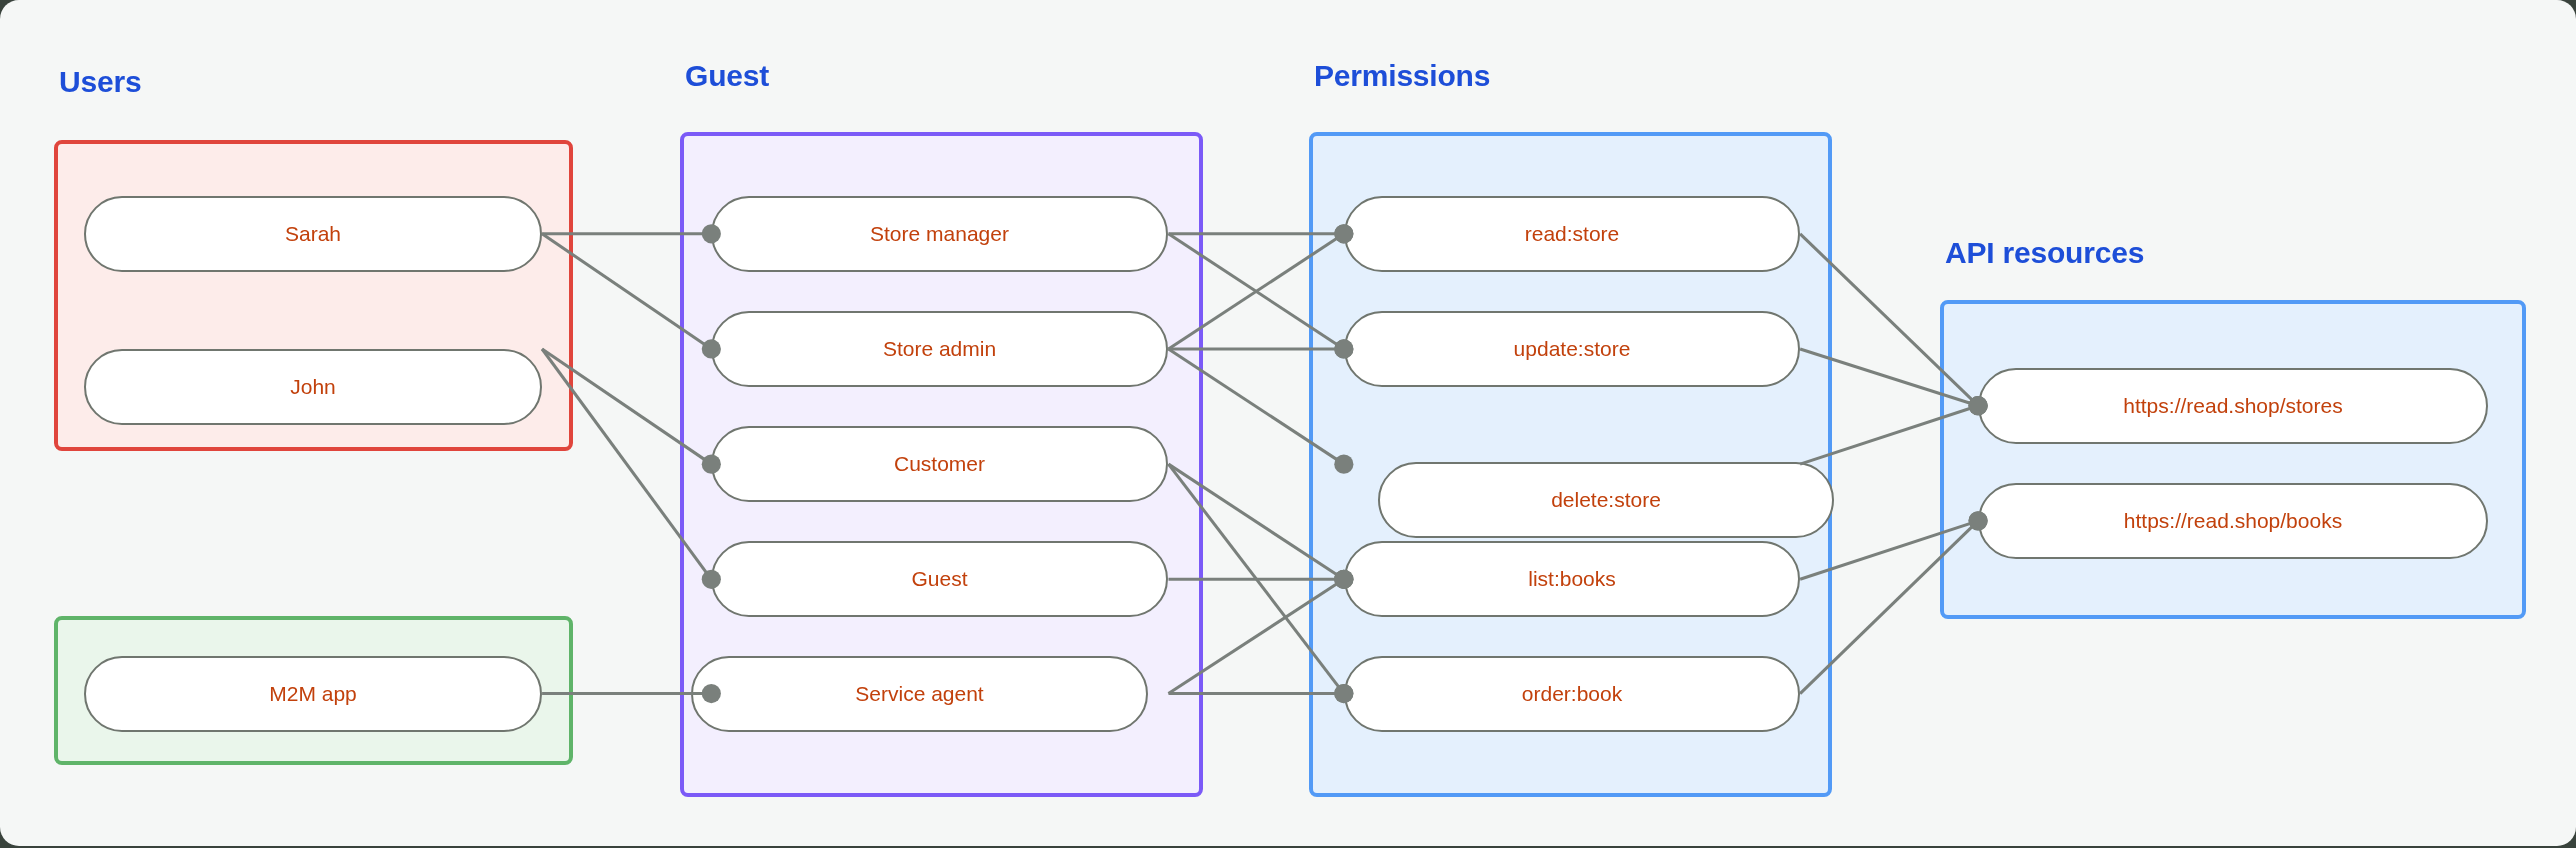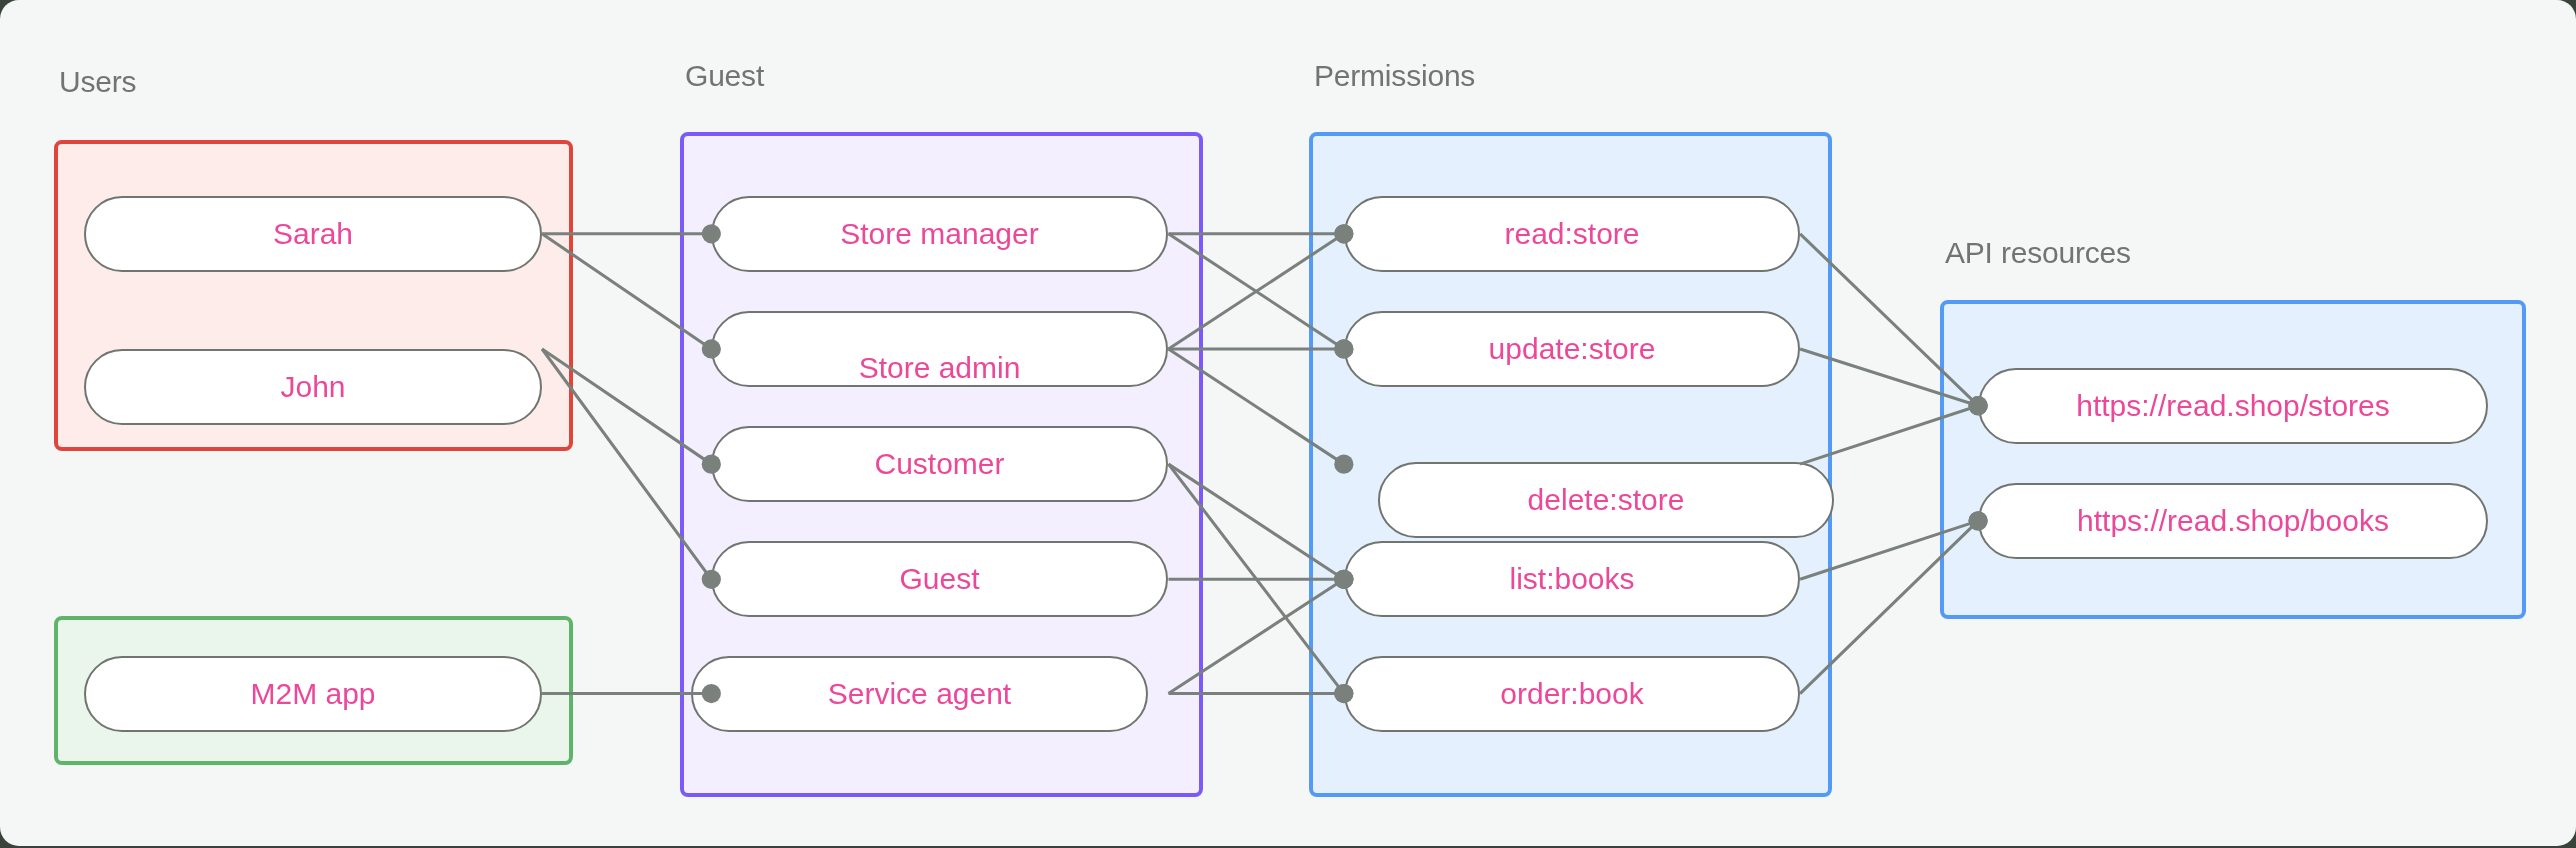--- a/index.html
+++ b/index.html
@@ -17,36 +17,36 @@
     position:absolute;box-sizing:border-box;
     border:4.4px solid;border-radius:7.9px;z-index:1;
   }
   .box-users{left:54px;top:140px;width:519px;height:311px;border-color:#e0453c;background:#fdecea;}
   .box-m2m{left:54px;top:616px;width:519px;height:149px;border-color:#5fb469;background:#eaf6eb;}
   .box-roles{left:680px;top:132px;width:523px;height:665px;border-color:#7b5af7;background:#f3effe;}
   .box-permissions{left:1309px;top:132px;width:523px;height:665px;border-color:#529af6;background:#e4f0fd;}
   .box-api{left:1940px;top:300px;width:586px;height:319px;border-color:#529af6;background:#e4f0fd;}
   .group-label{
     position:absolute;z-index:2;
-    font-size:30px;font-weight:400;color:#737373;
+    font-size:30px;font-weight:700;color:#1d4ed8;
     letter-spacing:-0.2px;white-space:nowrap;
   }
   .label-users{left:59px;top:65px;}
   .label-m2m{left:59px;top:547px;}
   .label-roles{left:685px;top:59px;}
   .label-permissions{left:1314px;top:59px;}
   .label-api{left:1945px;top:236px;}
   .pill{
     position:absolute;z-index:3;box-sizing:border-box;
     height:76px;border:2.6px solid #70766f;border-radius:38px;
     background:#ffffff;
     display:flex;align-items:center;justify-content:center;
   }
   .pill span{
-    font-size:30px;color:#ec4899;white-space:nowrap;
+    font-size:21px;color:#c2410c;white-space:nowrap;
   }
   #edges{
     position:absolute;left:0;top:0;z-index:4;pointer-events:none;
   }
 </style>
 </head>
 <body>
 
 <div class="canvas">
   <div class="panel">
@@ -71,21 +71,21 @@
         </div>
         <div class="pill" style="left: 84px; top: 311px; width: 458px; margin-top: 38px;">
           <span>John</span>
         </div>
         <div class="pill" style="left: 84px; top: 656px; width: 458px;">
           <span>M2M app</span>
         </div>
         <div class="pill" style="left: 711px; top: 196px; width: 457px;">
           <span>Store manager</span>
         </div>
-        <div class="pill" style="left: 711px; top: 311px; width: 457px; align-items: flex-end;">
+        <div class="pill" style="left: 711px; top: 311px; width: 457px;">
           <span>Store admin</span>
         </div>
         <div class="pill" style="left: 711px; top: 426px; width: 457px;">
           <span>Customer</span>
         </div>
         <div class="pill" style="left: 711px; top: 541px; width: 457px;">
           <span>Guest</span>
         </div>
         <div class="pill" style="left: 691px; top: 656px; width: 457px;">
           <span>Service agent</span>

